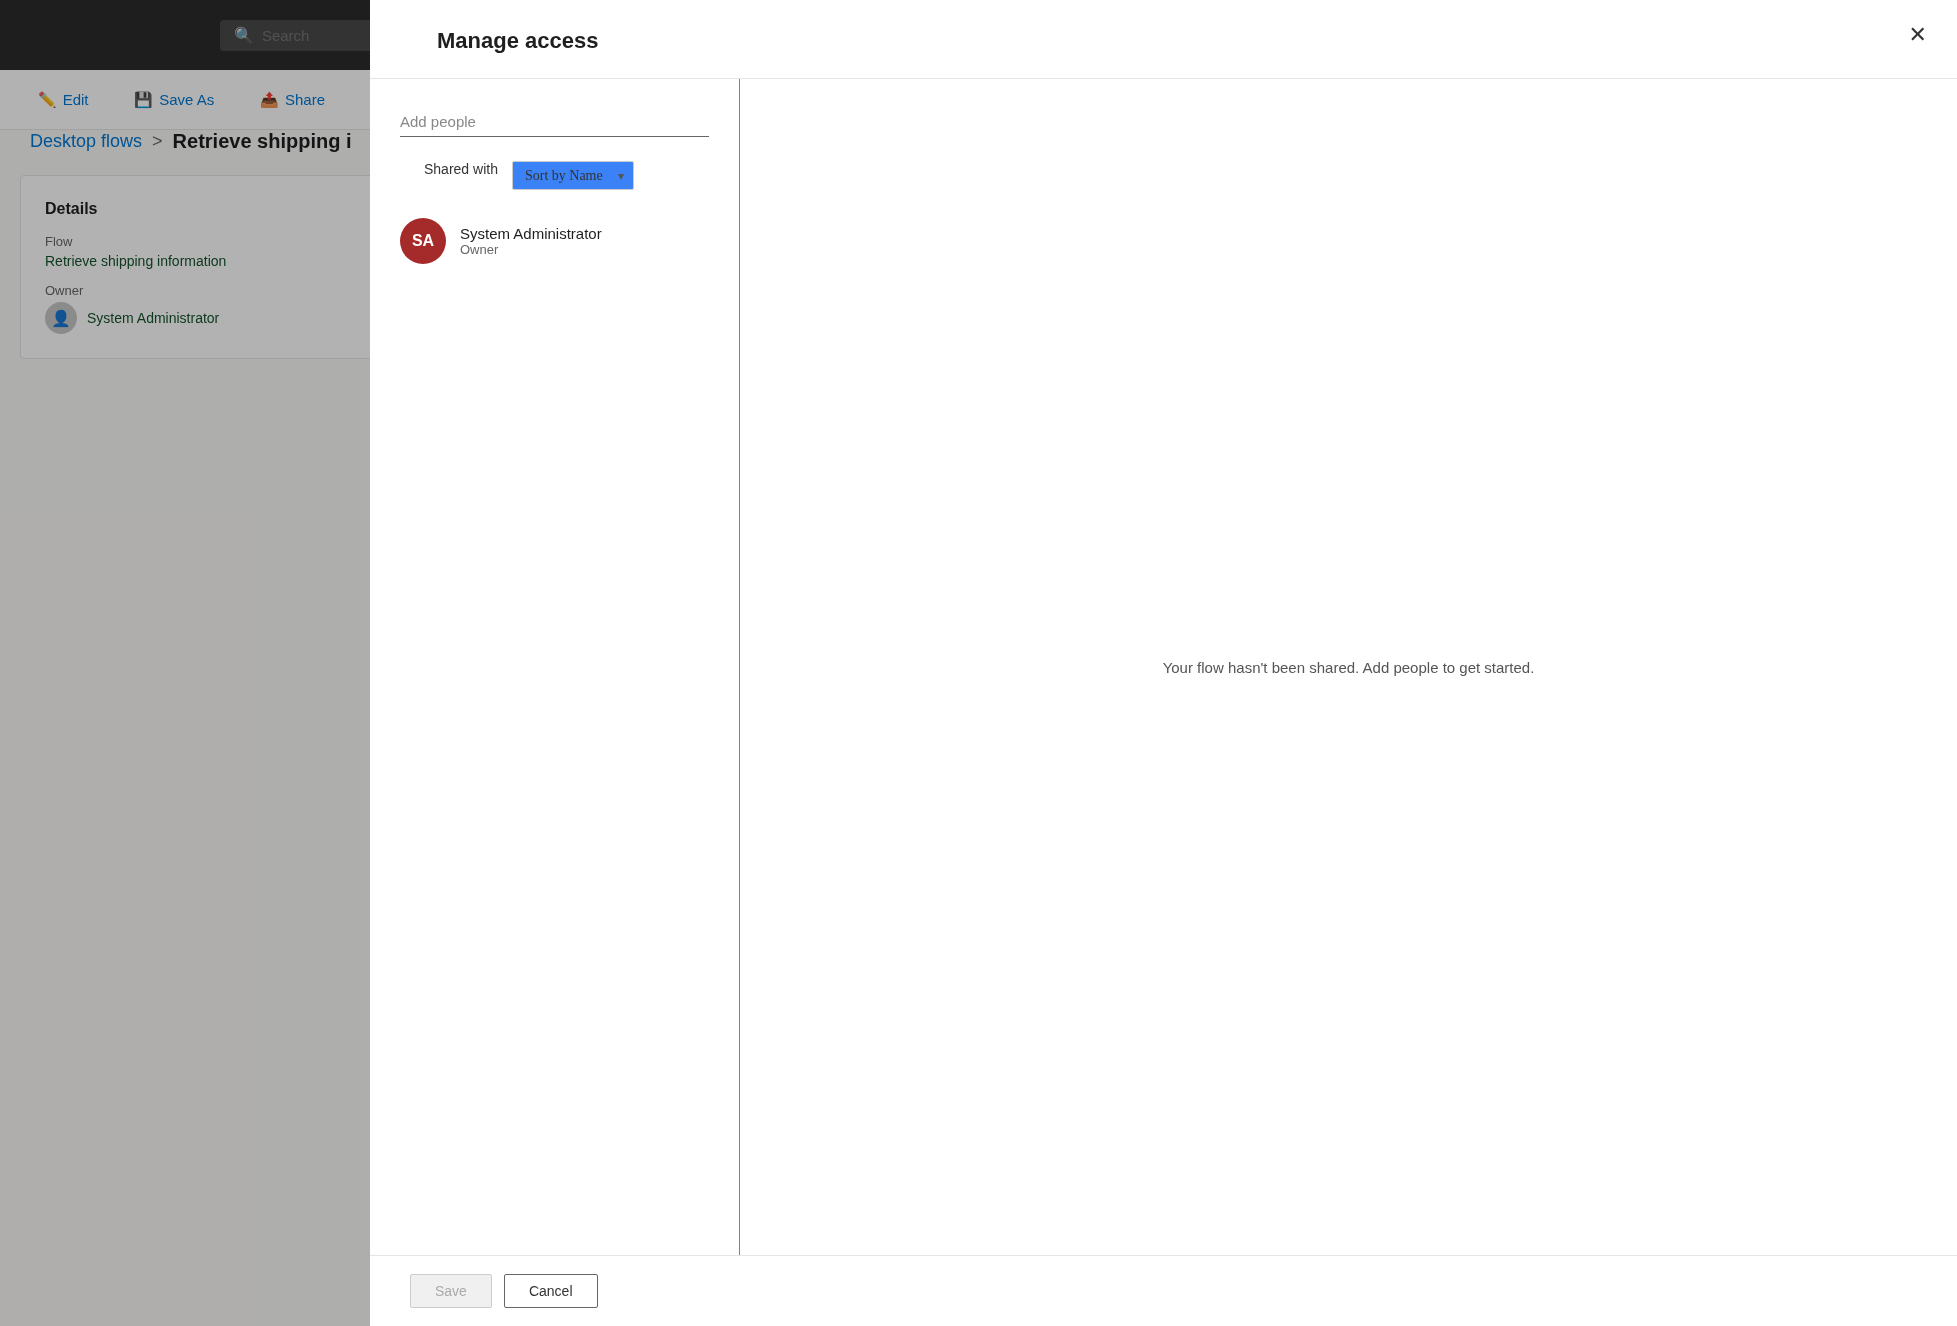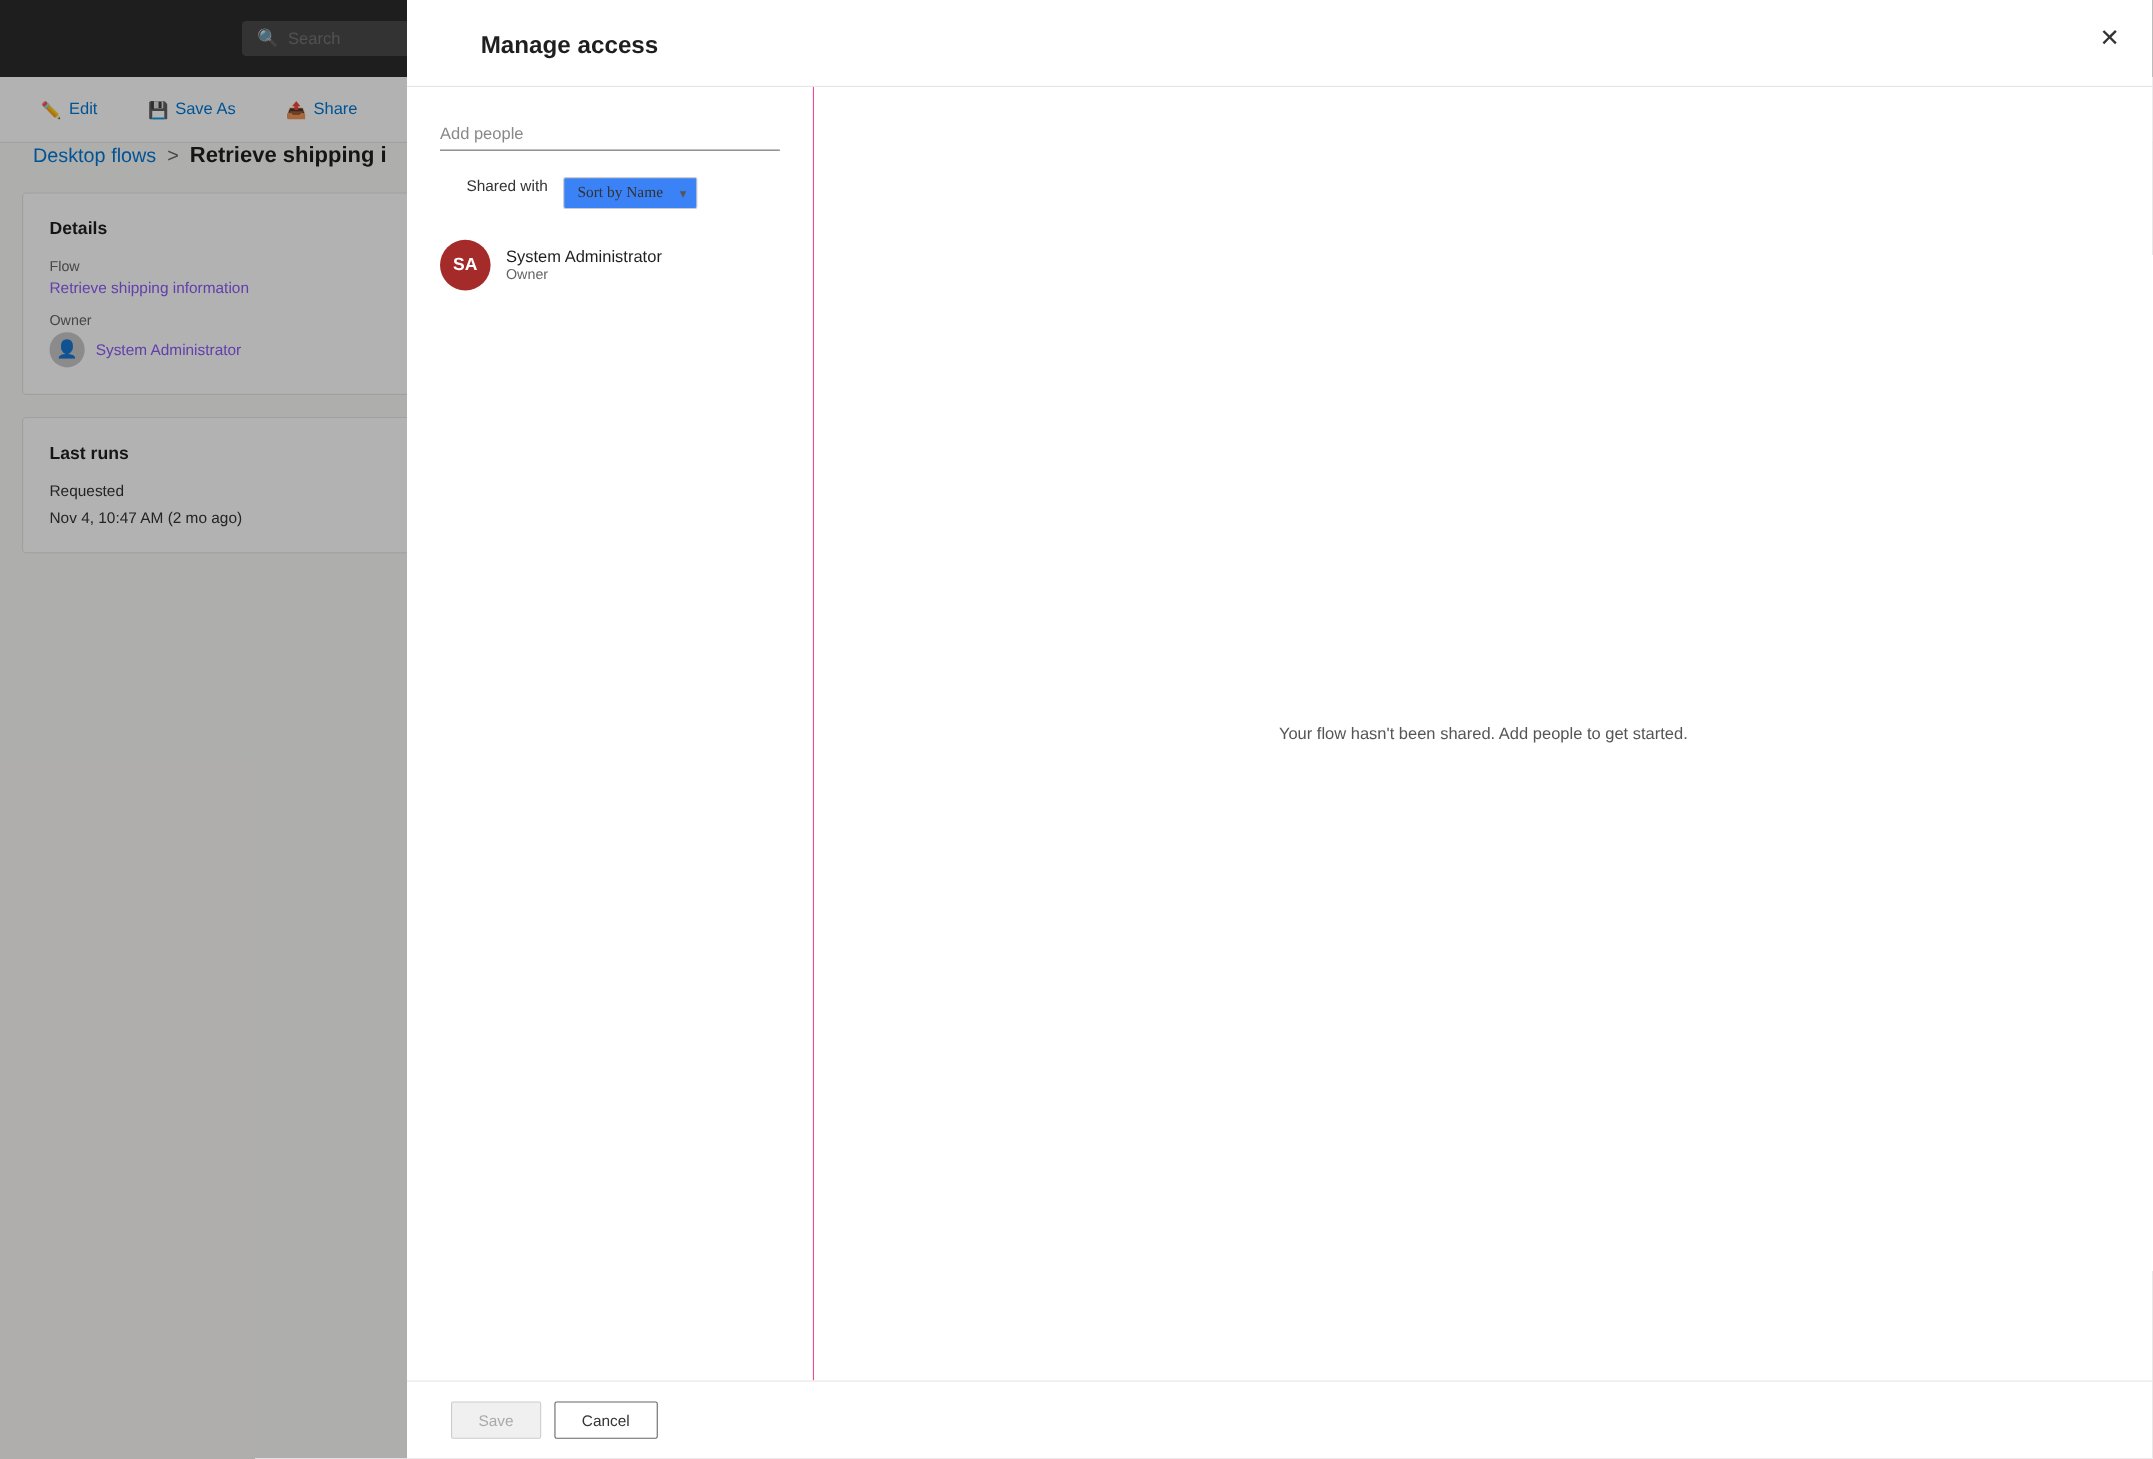--- a/index.html
+++ b/index.html
@@ -133,21 +133,21 @@
     }
 
     .detail-label {
       font-size: 13px;
       color: #666;
       margin-bottom: 4px;
     }
 
     .detail-value {
       font-size: 14px;
-      color: #8b5cf6;
+      color: #14532d;
       margin-bottom: 14px;
     }
 
     .owner-row {
       display: flex;
       align-items: center;
       gap: 10px;
     }
 
     .owner-avatar {
@@ -414,25 +414,20 @@
     <div class="card-title">Details</div>
     <div class="detail-label">Flow</div>
     <div class="detail-value">Retrieve shipping information</div>
     <div class="detail-label">Owner</div>
     <div class="owner-row">
       <div class="owner-avatar">👤</div>
       <span class="detail-value" style="margin-bottom:0">System Administrator</span>
     </div>
   </div>
 
-  <div class="card">
-    <div class="card-title">Last runs</div>
-    <div class="last-runs-status">Requested</div>
-    <div class="last-runs-time">Nov 4, 10:47 AM (2 mo ago)</div>
-  </div>
 </div>
 
 <div class="overlay-backdrop"></div>
 
 <div class="modal-panel">
   <div class="modal-header">
     <div class="modal-title">Manage access</div>
     <button class="modal-close-btn">✕</button>
   </div>
 

